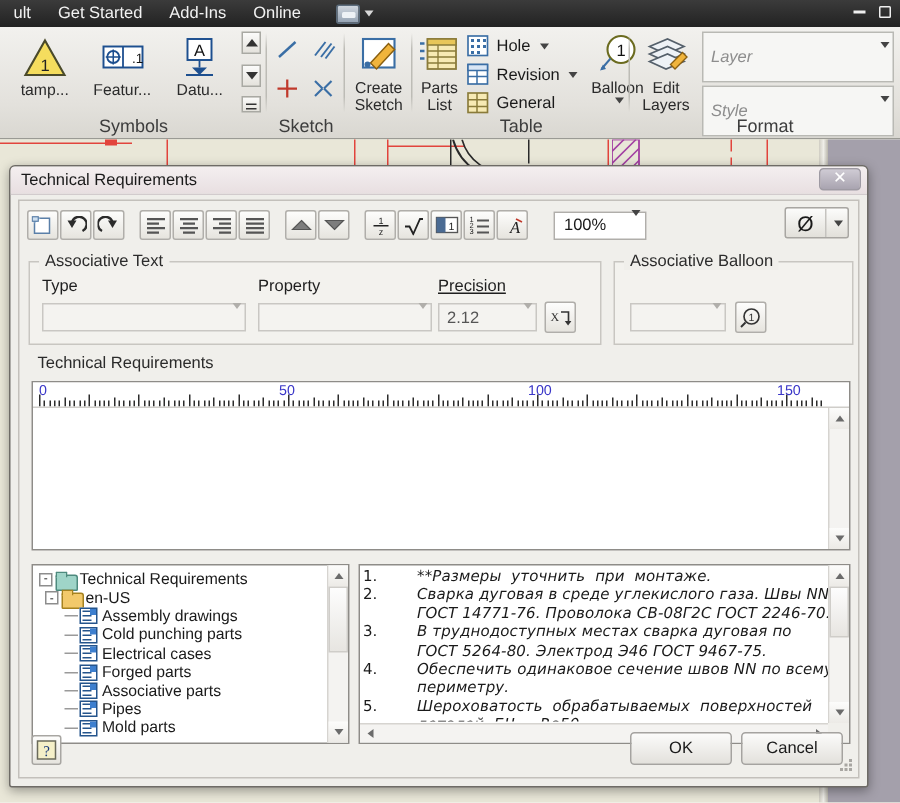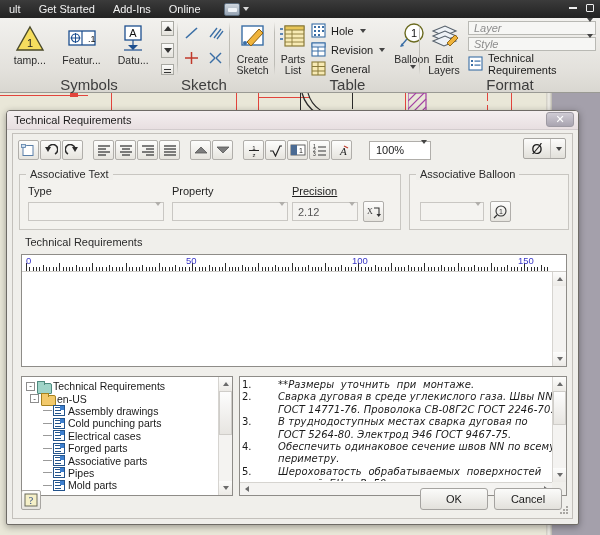--- a/index.html
+++ b/index.html
@@ -45,21 +45,21 @@
 
   .ribbon {
     position: absolute; left: 0; top: 18px; width: 600px; height: 75px;
     background: linear-gradient(#f2f1ee, #e3e1dc 70%, #d9d7d1);
     border-bottom: 1px solid #9a9a94;
   }
   .panel { position: absolute; top: 0; height: 75px; }
   .panel-body { height: 58px; display: flex; align-items: flex-start; padding: 3px 4px 0 4px; }
   .panel-title {
     position: absolute; bottom: 0; left: 0; right: 0; height: 16px;
-    font-size: 15px; text-align: center; color: #3d3d3d; line-height: 15px;
+    font-size: 12px; text-align: center; color: #3d3d3d; line-height: 15px;
   }
   .panel-sep {
     position: absolute; top: 4px; bottom: 18px; width: 1px;
     background: linear-gradient(transparent, #bdbcb6 20%, #bdbcb6 80%, transparent);
   }
 
   .bigbtn {
     width: 54px; display: flex; flex-direction: column; align-items: center;
     font-size: 10.5px; color: #2b2b2b; cursor: default;
   }
@@ -76,21 +76,21 @@
     height: 54px; margin-left: 2px;
   }
   .sa {
     width: 13px; height: 15px; border: 1px solid #a9a9a3; background: linear-gradient(#fbfbfa,#e4e2dc);
     display: flex; align-items: center; justify-content: center;
   }
   .tri-up { width:0;height:0;border-left:4px solid transparent;border-right:4px solid transparent;border-bottom:5px solid #333; }
   .tri-dn { width:0;height:0;border-left:4px solid transparent;border-right:4px solid transparent;border-top:5px solid #333; }
 
   .combo-ro {
-    height: 14px; border: 1px solid #b9b9b4; background: #f6f6f4;
+    height: 34px; border: 1px solid #b9b9b4; background: #f6f6f4;
     display: flex; align-items: center; padding: 0 2px 0 5px;
     font-size: 11px; color: #8d8d8d; font-style: italic;
   }
   .combo-ro .cc { margin-left: auto; }
 
   
   #drawing {
     position: absolute; left: 0; top: 93px; width: 600px; height: 442px;
     background: #e9e7d8;
   }

